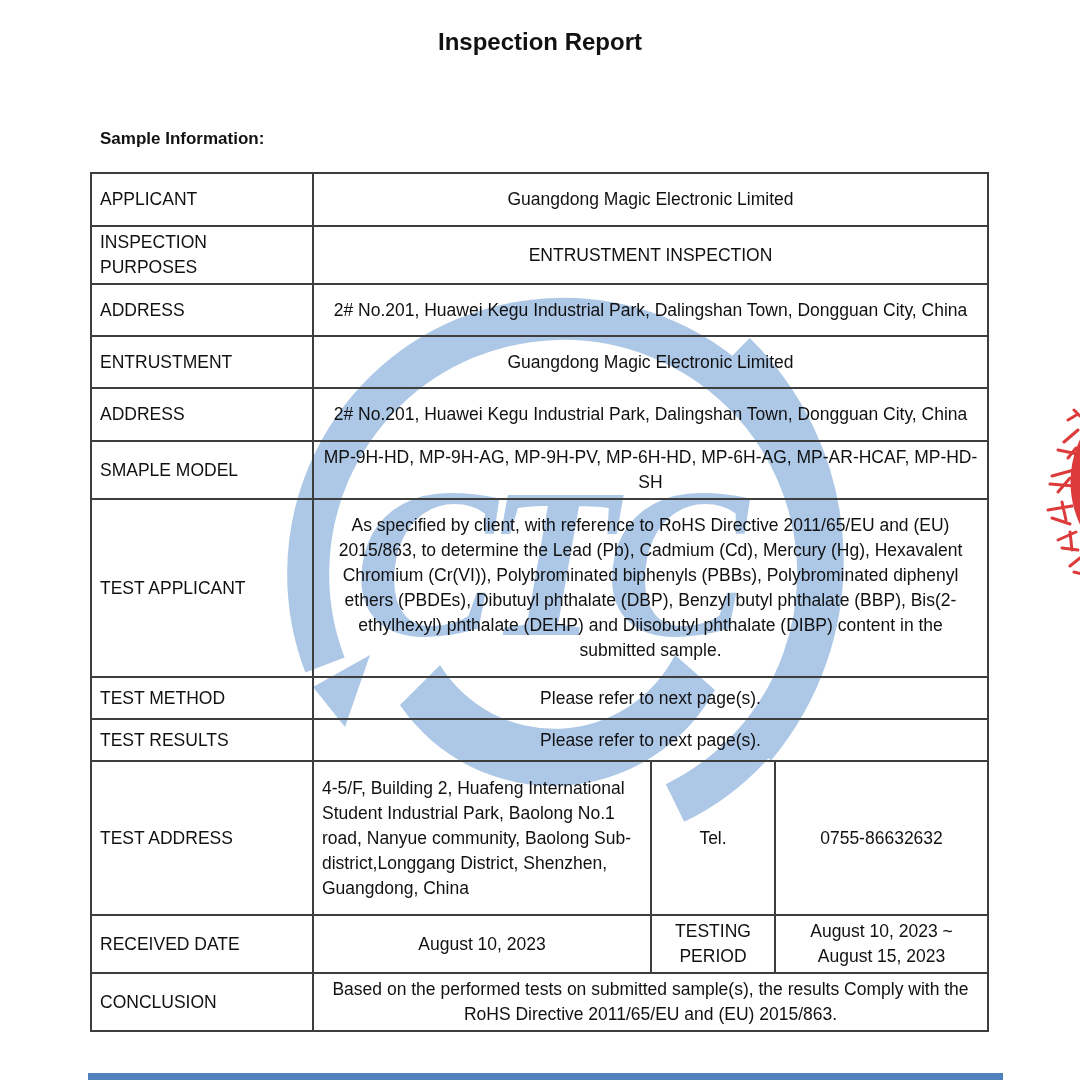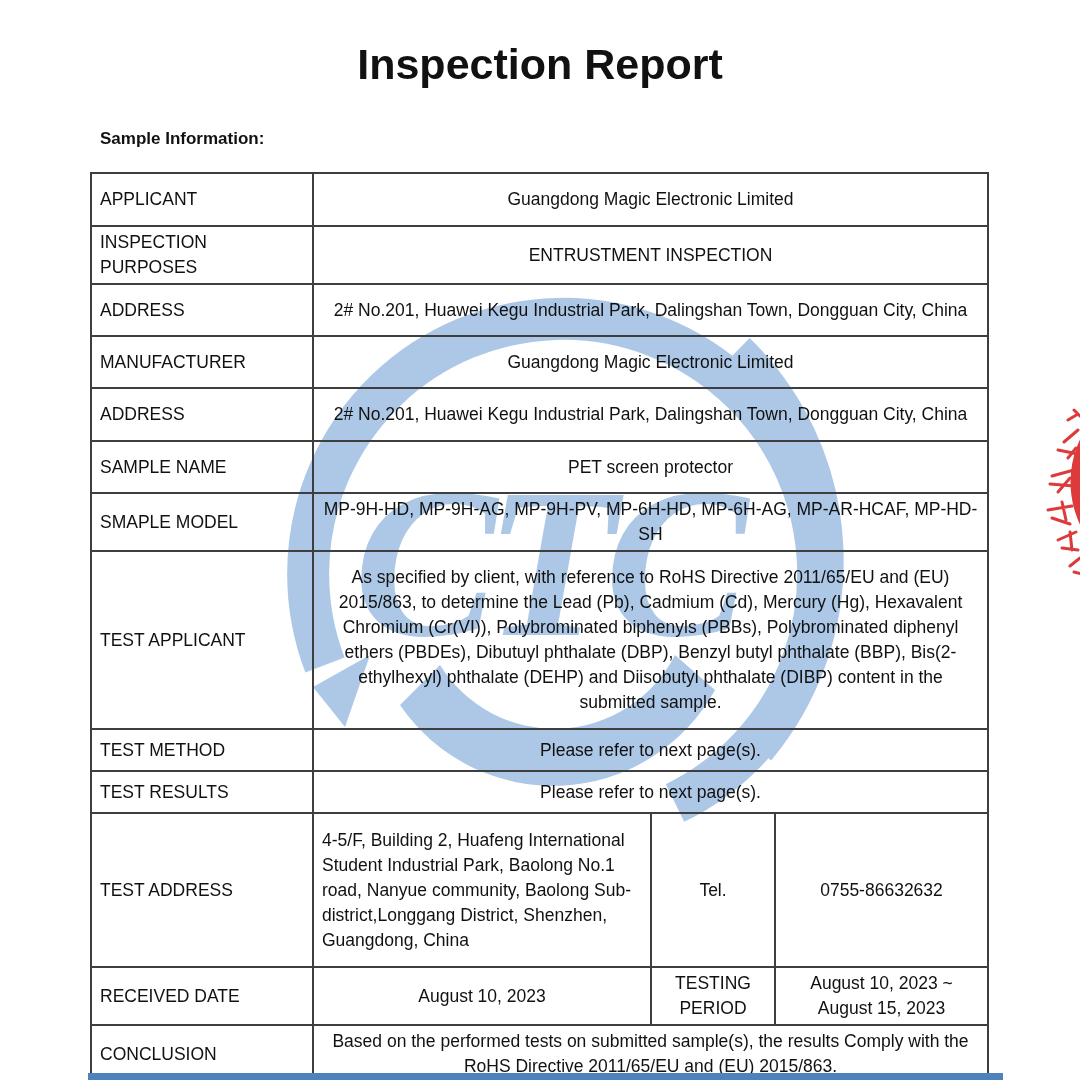--- a/index.html
+++ b/index.html
@@ -1,19 +1,19 @@
 <!DOCTYPE html>
 <html><head>
 <meta charset="utf-8">
 <style>
   html,body{margin:0;padding:0;background:#fff;}
   #page{position:relative;width:1080px;height:1080px;background:#fff;overflow:hidden;
         font-family:"Liberation Sans","DejaVu Sans",sans-serif;color:#111;}
-  .title{position:absolute;top:40px;left:0;width:100%;text-align:center;
-         font-size:43px;font-weight:bold;letter-spacing:0px;}
+  .title{position:absolute;top:28px;left:0;width:100%;text-align:center;
+         font-size:24px;font-weight:bold;letter-spacing:0px;}
   .section-heading{position:absolute;top:129px;left:100px;font-size:17px;font-weight:bold;}
   
   .watermark{position:absolute;left:195px;top:235px;z-index:0;}
   .stamp{position:absolute;left:1018px;top:380px;z-index:2;}
   .footer-bar{position:absolute;left:88px;top:1073px;width:915px;height:7px;background:#4f81bd;z-index:1;}
   
   table.info{position:absolute;left:90px;top:172px;z-index:1;border-collapse:collapse;
              table-layout:fixed;width:897px;background:transparent;}
   table.info td{border:2px solid #3e3e3e;font-size:17.5px;line-height:25px;
                 vertical-align:middle;padding:3px 8px;background:transparent;word-wrap:break-word;}
@@ -76,30 +76,26 @@
     </tr>
     <tr class="h53">
       <td class="lbl">INSPECTION PURPOSES</td>
       <td class="val" colspan="3">ENTRUSTMENT INSPECTION</td>
     </tr>
     <tr class="h52">
       <td class="lbl">ADDRESS</td>
       <td class="val" colspan="3">2# No.201, Huawei Kegu Industrial Park, Dalingshan Town, Dongguan City, China</td>
     </tr>
     <tr class="h52">
-      <td class="lbl">MANUFACTURER</td>
+      <td class="lbl">ENTRUSTMENT</td>
       <td class="val" colspan="3">Guangdong Magic Electronic Limited</td>
     </tr>
     <tr class="h53">
       <td class="lbl">ADDRESS</td>
       <td class="val" colspan="3">2# No.201, Huawei Kegu Industrial Park, Dalingshan Town, Dongguan City, China</td>
-    </tr>
-    <tr class="h52">
-      <td class="lbl">SAMPLE NAME</td>
-      <td class="val" colspan="3">PET screen protector</td>
     </tr>
     <tr class="h53">
       <td class="lbl">SMAPLE MODEL</td>
       <td class="val" colspan="3">MP-9H-HD, MP-9H-AG, MP-9H-PV, MP-6H-HD, MP-6H-AG, MP-AR-HCAF, MP-HD-SH</td>
     </tr>
     <tr class="h178">
       <td class="lbl">TEST APPLICANT</td>
       <td class="val" colspan="3">As specified by client, with reference to RoHS Directive 2011/65/EU and (EU) 2015/863, to determine the Lead (Pb), Cadmium (Cd), Mercury (Hg), Hexavalent Chromium (Cr(VI)), Polybrominated biphenyls (PBBs), Polybrominated diphenyl ethers (PBDEs), Dibutuyl phthalate (DBP), Benzyl butyl phthalate (BBP), Bis(2-ethylhexyl) phthalate (DEHP) and Diisobutyl phthalate (DIBP) content in the submitted sample.</td>
     </tr>
     <tr class="h50">

